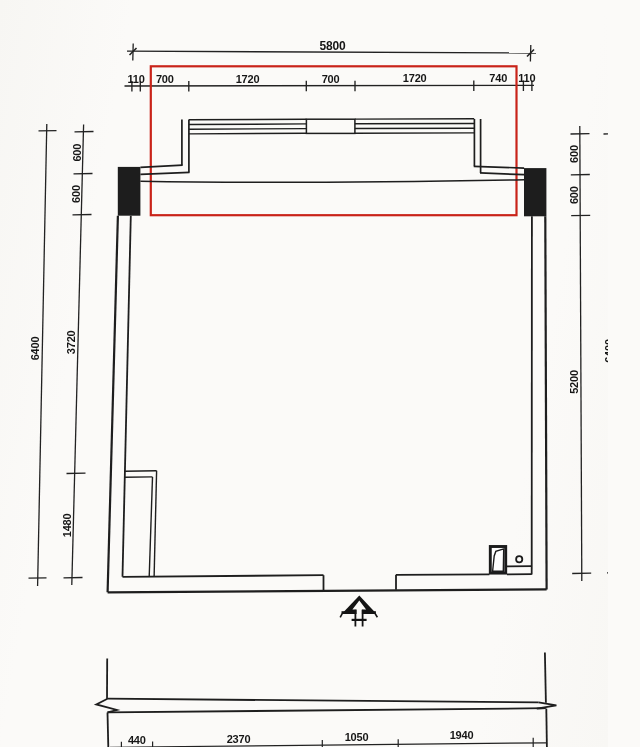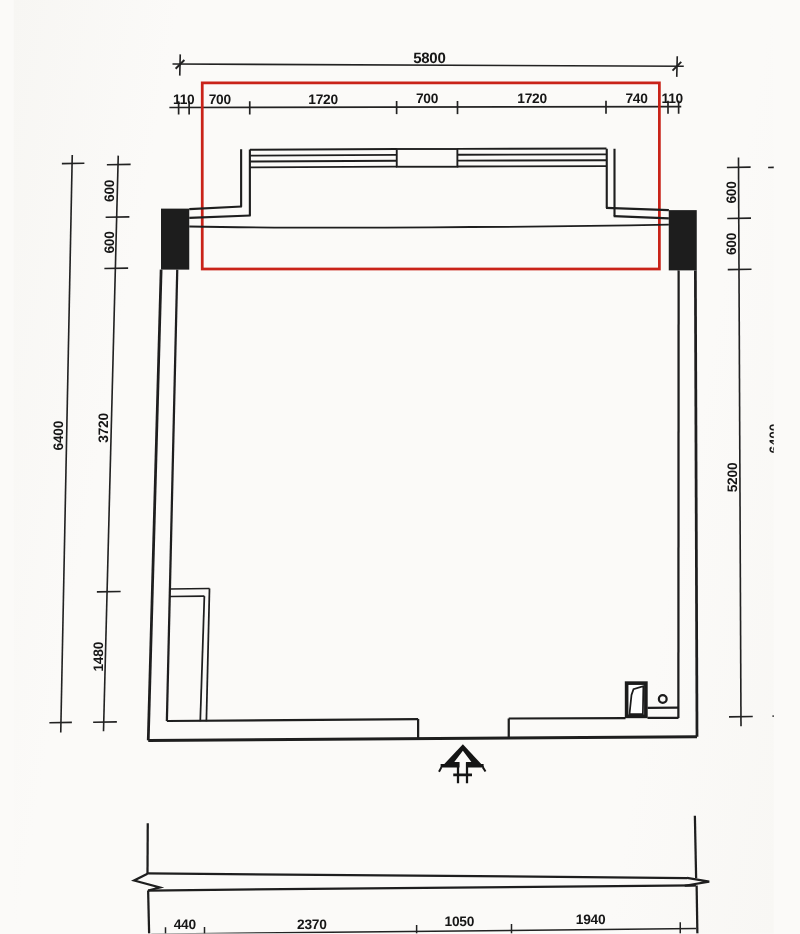--- a/index.html
+++ b/index.html
@@ -1,16 +1,16 @@
 <!DOCTYPE html>
 <html><head>
 <meta charset="utf-8">
 <style>
   html,body{margin:0;padding:0;background:#fbfaf8;}
-  .page{position:relative;width:608px;height:747px;overflow:hidden;background:linear-gradient(100deg,#f7f6f3 0%,#fbfaf8 18%,#fbfaf8 82%,#f8f7f4 100%);margin-left:11px;}
+  .page{position:relative;width:608px;height:747px;overflow:hidden;background:linear-gradient(100deg,#f7f6f3 0%,#fbfaf8 18%,#fbfaf8 82%,#f8f7f4 100%);}
   text{font-family:"Liberation Sans",sans-serif;fill:#161616;font-weight:700;letter-spacing:-0.2px;}
 </style>
 </head>
 <body>
 <div class="page">
 <svg width="640" height="747" viewBox="0 0 640 747">
 
 <g stroke="#222" stroke-width="1.3" fill="none">
   <line x1="127" y1="51.2" x2="536" y2="53.0"></line>
   <line x1="133.2" y1="43.5" x2="132.8" y2="60.5"></line>

